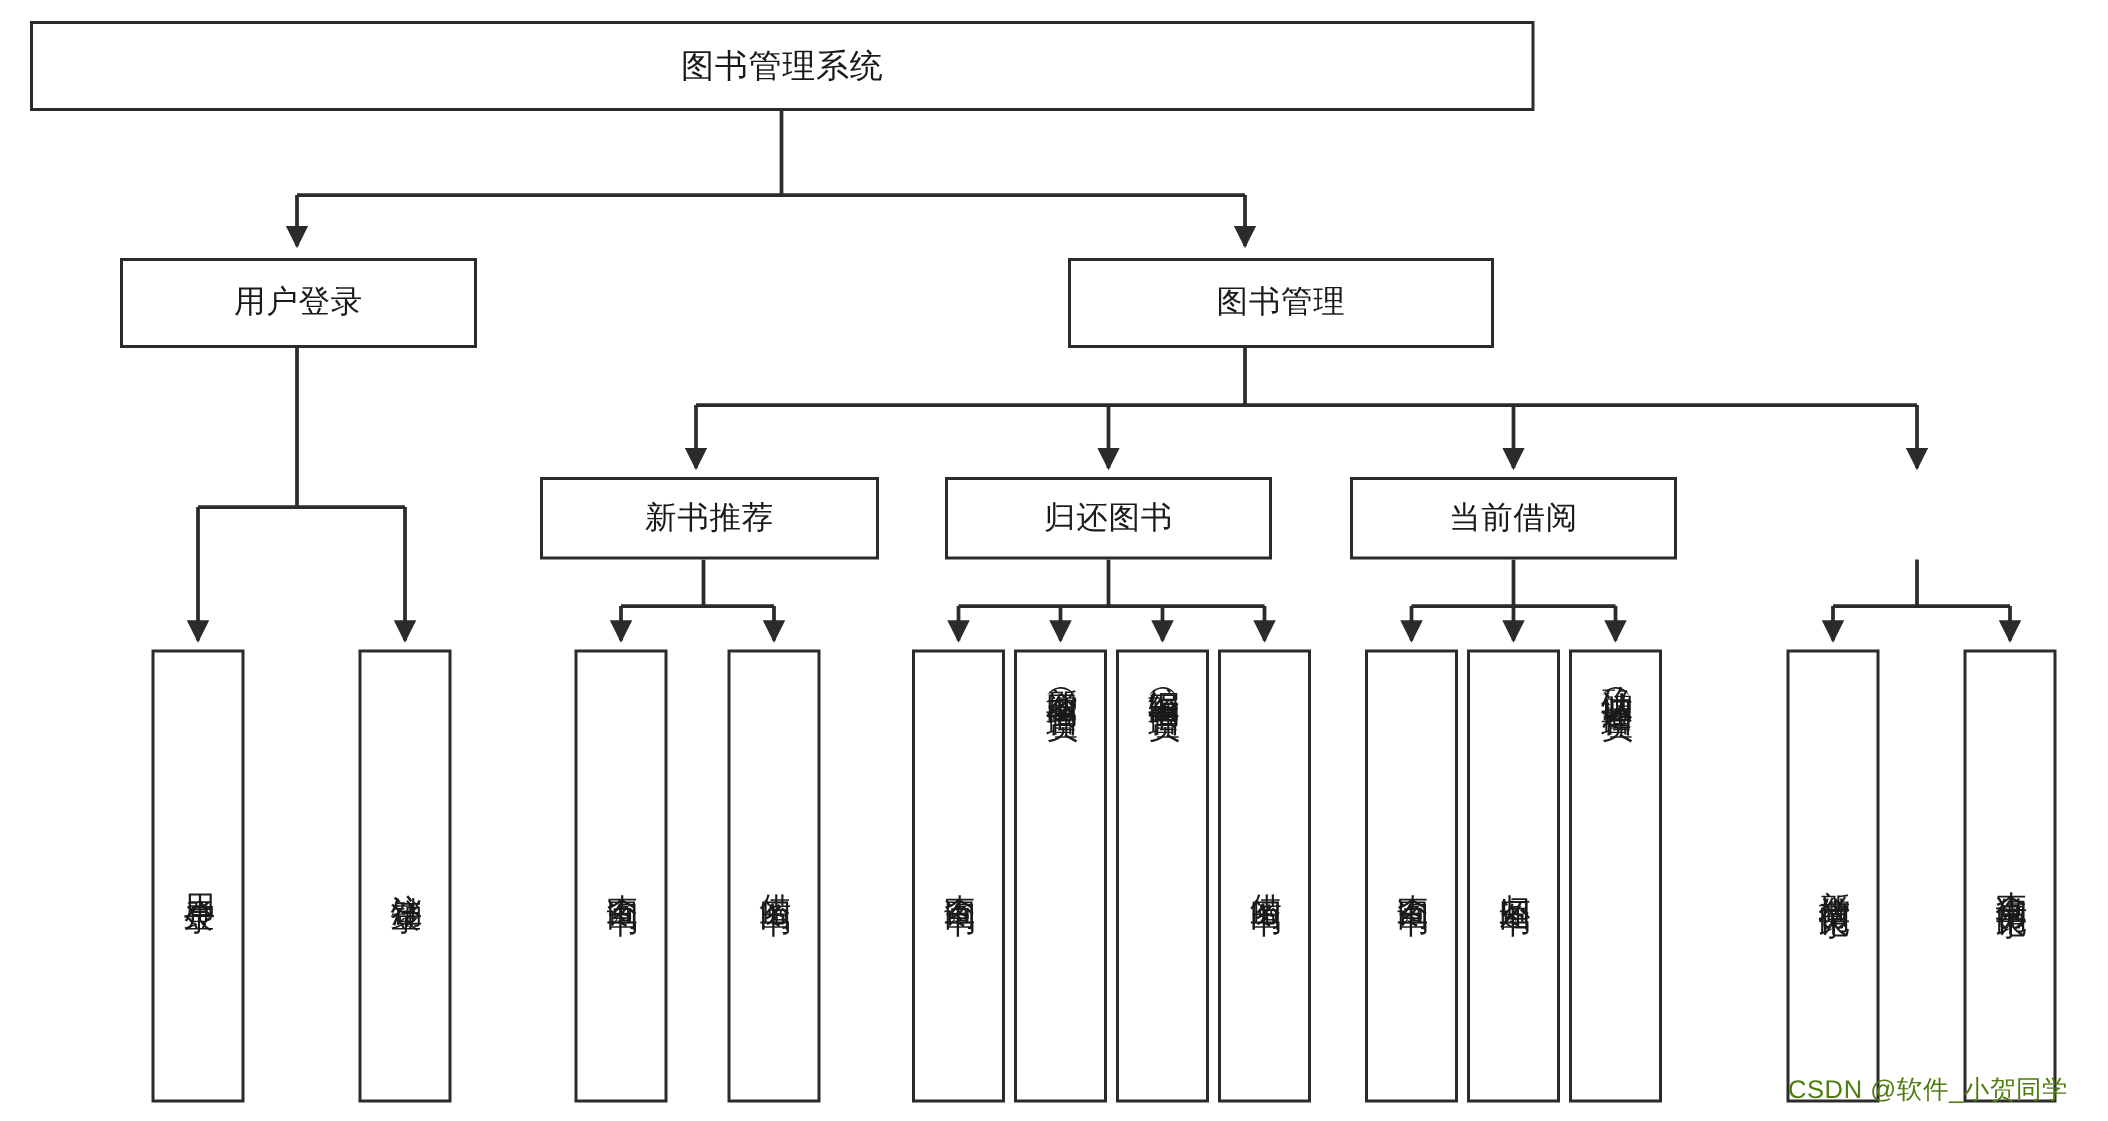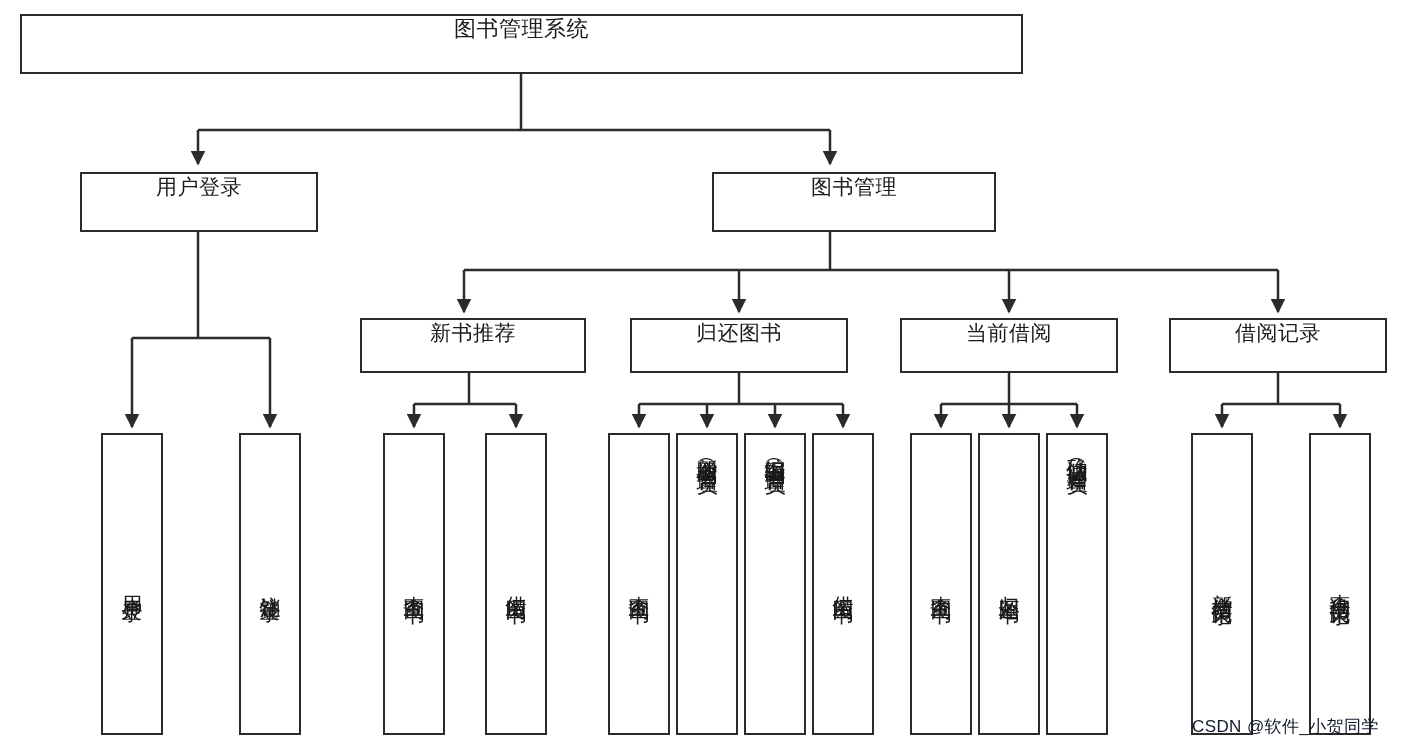--- a/index.html
+++ b/index.html
@@ -25,21 +25,21 @@
     width: 1405px;
     height: 747px;
     pointer-events: none;
   }
   .node {
     position: absolute;
     box-sizing: border-box;
     background: #ffffff;
     border: 2.5px solid #2b2b2b;
     display: flex;
-    align-items: flex-start;
+    align-items: center;
     justify-content: center;
     color: #1a1a1a;
     z-index: 2;
   }
   .node .label {
     display: block;
     text-align: center;
     line-height: 1.22;
     white-space: nowrap;
   }
@@ -64,21 +64,21 @@
     line-height: 1.05;
     letter-spacing: 2.5px;
     white-space: nowrap;
   }
   .node.leaf.center {
     align-items: center;
     padding-top: 0;
   }
   .watermark {
     position: absolute;
-    color: #0f172a;
+    color: #4d7c0f;
     font-size: 17px;
     white-space: nowrap;
     z-index: 3;
     letter-spacing: 0.4px;
   }
 </style>
 </head>
 <body>
 
 <div id="canvas">
@@ -147,23 +147,20 @@
 
   <div class="node horiz" style="left:360px; top:318px; width:226px; height:55px;">
     <span class="label">新书推荐</span>
   </div>
   <div class="node horiz" style="left:630px; top:318px; width:218px; height:55px;">
     <span class="label">归还图书</span>
   </div>
   <div class="node horiz" style="left:900px; top:318px; width:218px; height:55px;">
     <span class="label">当前借阅</span>
   </div>
-  <div class="node horiz" style="left:1169px; top:318px; width:218px; height:55px;">
-    <span class="label">借阅记录</span>
-  </div>
 
   <div class="node leaf center" style="left:101px; top:433px; width:62px; height:302px;">
     <span class="label">用户登录</span>
   </div>
   <div class="node leaf center" style="left:239px; top:433px; width:62px; height:302px;">
     <span class="label">注销登录</span>
   </div>
 
   <div class="node leaf center" style="left:383px; top:433px; width:62px; height:302px;">
     <span class="label">查询图书</span>

